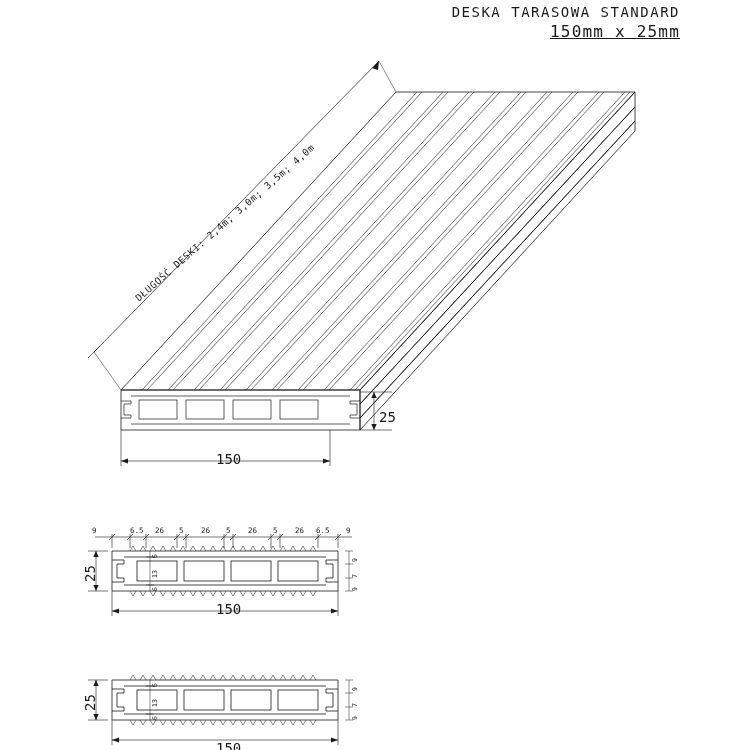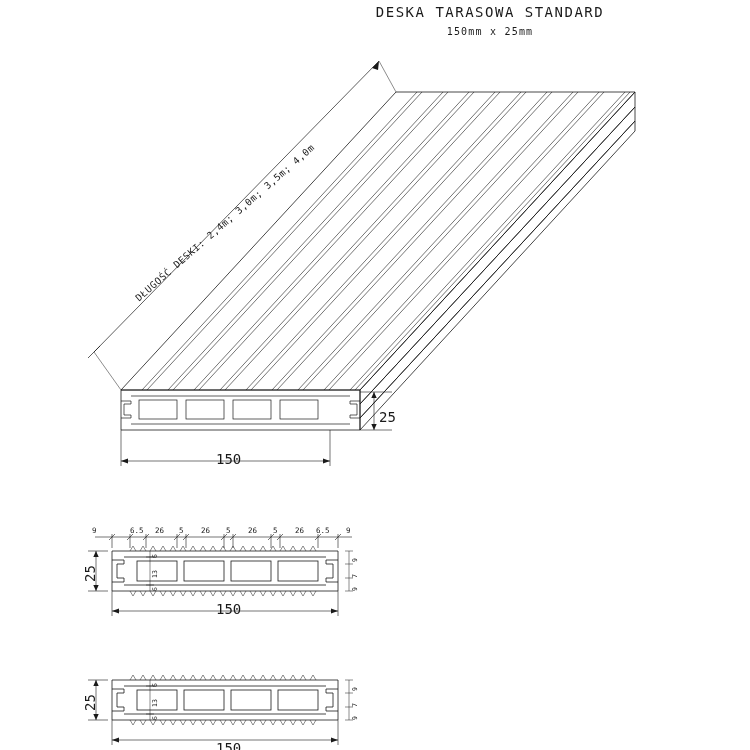--- a/index.html
+++ b/index.html
@@ -19,33 +19,34 @@
     position: absolute;
     left: 0; top: 0;
     width: 750px;
     height: 750px;
   }
   .title-block {
     position: absolute;
     left: 300px;
     top: 2px;
     width: 380px;
-    text-align: center;
+    text-align: right;
     letter-spacing: 1.5px;
   }
   .title-main {
     font-size: 14px;
     line-height: 20px;
     white-space: nowrap;
   }
   .title-sub {
-    font-size: 10px;
+    font-size: 16px;
     line-height: 19px;
     letter-spacing: 1.2px;
     white-space: nowrap;
+    text-decoration: underline;
   }
   .lbl {
     position: absolute;
     font-family: "DejaVu Sans Mono", monospace;
     font-size: 14px;
     color: #1a1a1a;
     white-space: nowrap;
   }
   .lbl.small { font-size: 7.5px; }
   .lbl.tiny  { font-size: 6.5px; }

